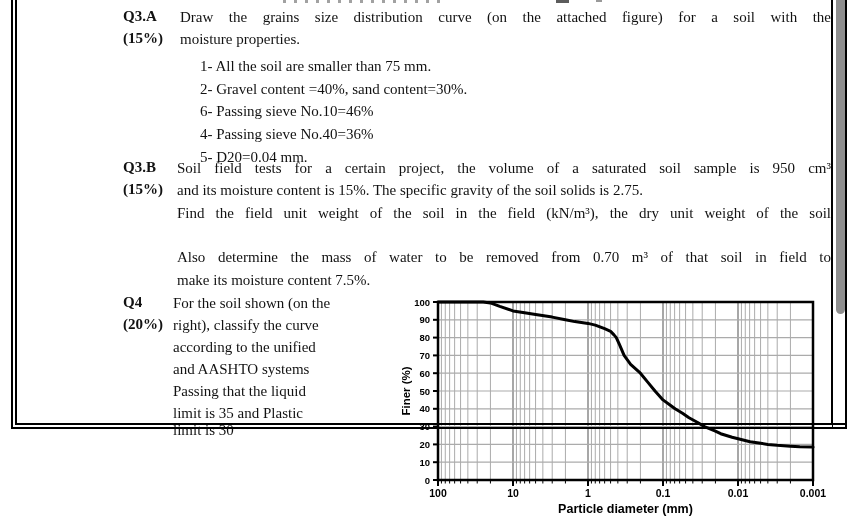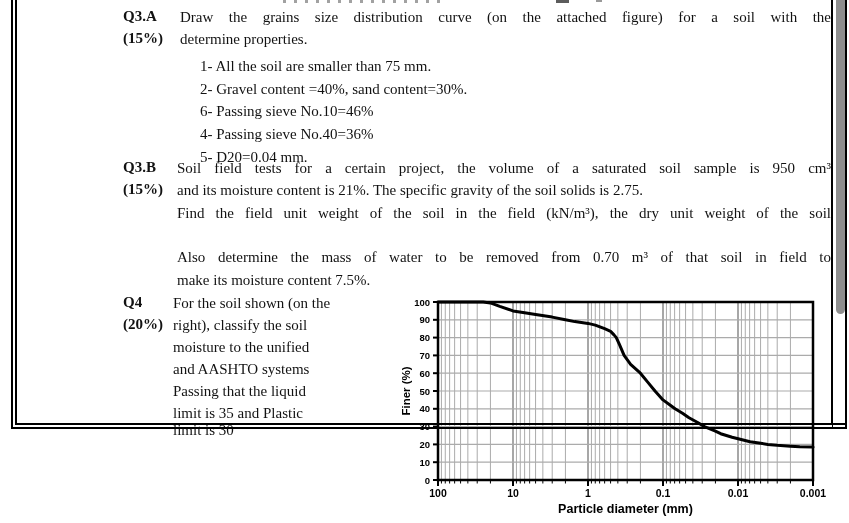--- a/index.html
+++ b/index.html
@@ -175,40 +175,40 @@
       <text x="225.5" y="228" text-anchor="middle" font-family="&quot;Liberation Sans&quot;,sans-serif" font-size="12.5" font-weight="bold" fill="#000">Particle diameter (mm)</text>
       <text transform="translate(10,106) rotate(-90)" text-anchor="middle" font-family="&quot;Liberation Sans&quot;,sans-serif" font-size="11.5" font-weight="bold" fill="#000">Finer (%)</text>
       <g>
         <polyline points="38.0,17.0 67.8,17.0 83.2,17.0 90.4,17.9 99.8,21.4 113.0,25.9 124.6,27.7 135.6,29.5 152.2,32.1 165.4,34.8 174.8,36.6 188.0,38.4 195.3,40.1 204.6,43.7 210.6,46.4 214.0,49.9 216.3,52.6 219.5,59.7 224.1,70.4 230.6,79.3 240.4,88.2 247.7,97.1 255.0,106.0 263.0,114.9 270.3,120.2 275.1,123.8 282.5,128.3 289.0,132.7 297.2,137.2 304.5,141.6 315.4,146.1 320.7,148.7 332.1,152.3 350.1,156.7 360.6,158.3 367.8,159.4 377.2,160.3 390.4,161.2 399.8,161.7 413.0,162.1" fill="none" stroke="#000000" stroke-width="3" stroke-linecap="round" stroke-linejoin="round"></polyline>
       </g>
     </svg>
 
   <div class="qlabel" style="left:123px;top:8px">Q3.A</div>
   <div class="line just" style="left:180px;top:8px;width:651px">Draw the grains size distribution curve (on the attached figure) for a soil with the</div>
   <div class="qlabel" style="left:123px;top:30px">(15%)</div>
-  <div class="line" style="left:180px;top:30px">determine properties.</div>
+  <div class="line" style="left:180px;top:30px">moisture properties.</div>
   <div class="line" style="left:200px;top:57px">1- All the soil are smaller than 75 mm.</div>
   <div class="line" style="left:200px;top:80px">2- Gravel content =40%, sand content=30%.</div>
   <div class="line" style="left:200px;top:102px">6- Passing sieve No.10=46%</div>
   <div class="line" style="left:200px;top:125px">4- Passing sieve No.40=36%</div>
   <div class="line" style="left:200px;top:148px">5- D20=0.04 mm.</div>
 
   <div class="qlabel" style="left:123px;top:159px">Q3.B</div>
   <div class="line just" style="left:177px;top:159px;width:654px">Soil field tests for a certain project, the volume of a saturated soil sample is 950 cm³</div>
   <div class="qlabel" style="left:123px;top:181px">(15%)</div>
-  <div class="line" style="left:177px;top:181px">and its moisture content is 21%. The specific gravity of the soil solids is 2.75.</div>
+  <div class="line" style="left:177px;top:181px">and its moisture content is 15%. The specific gravity of the soil solids is 2.75.</div>
   <div class="line just" style="left:177px;top:204px;width:654px">Find the field unit weight of the soil in the field (kN/m³), the dry unit weight of the soil</div>
   <div class="line just" style="left:177px;top:248px;width:654px">Also determine the mass of water to be removed from 0.70 m³ of that soil in field to</div>
   <div class="line" style="left:177px;top:271px">make its moisture content 7.5%.</div>
 
   <div class="qlabel" style="left:123px;top:294px">Q4</div>
   <div class="line" style="left:173px;top:294px">For the soil shown (on the</div>
   <div class="qlabel" style="left:123px;top:316px">(20%)</div>
-  <div class="line" style="left:173px;top:316px">right), classify the soil</div>
-  <div class="line" style="left:173px;top:338px">moisture to the unified</div>
+  <div class="line" style="left:173px;top:316px">right), classify the curve</div>
+  <div class="line" style="left:173px;top:338px">according to the unified</div>
   <div class="line" style="left:173px;top:360px">and AASHTO systems</div>
   <div class="line" style="left:173px;top:382px">Passing that the liquid</div>
   <div class="line" style="left:173px;top:404px">limit is 35 and Plastic</div>
   <div class="line" style="left:173px;top:421px">limit is 30</div>
 
   <div id="frame"></div>
   <div id="frame-bottom-ext"></div>
   <div id="frame-right-outer"></div>
 
   <div id="scrollthumb"></div>

